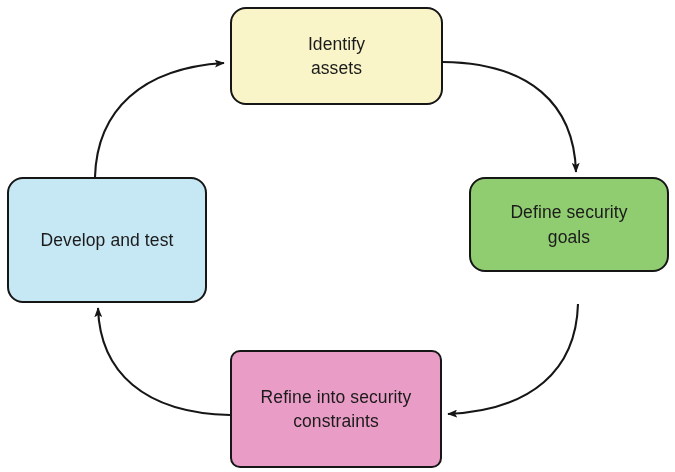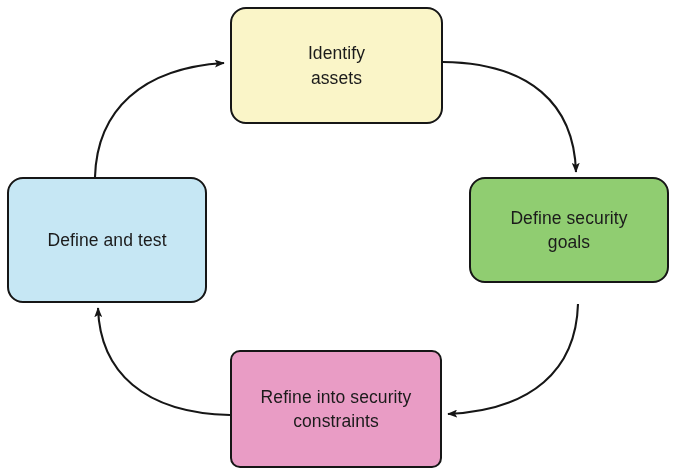--- a/index.html
+++ b/index.html
@@ -38,27 +38,27 @@
     line-height: 1.38;
     color: #1b1b1b;
     letter-spacing: 0.1px;
     padding: 0 10px;
     white-space: pre-line;
   }
   #node-identify-assets {
     left: 230px;
     top: 7px;
     width: 213px;
-    height: 117px;
+    height: 98px;
   }
   #node-define-goals {
     left: 469px;
     top: 177px;
     width: 200px;
-    height: 106px;
+    height: 95px;
   }
   #node-refine-constraints {
     left: 230px;
     top: 350px;
     width: 212px;
     height: 118px;
   }
   #node-develop-test {
     left: 7px;
     top: 177px;
@@ -96,16 +96,16 @@
     <span class="node-label">Define security
 goals</span>
   </div>
 
   <div class="node" id="node-refine-constraints" style="background: rgb(233, 156, 197); border-radius: 10px;">
     <span class="node-label">Refine into security
 constraints</span>
   </div>
 
   <div class="node" id="node-develop-test" style="background: rgb(198, 231, 244);">
-    <span class="node-label">Define and test</span>
+    <span class="node-label">Develop and test</span>
   </div>
 
 </div>
 
 </body></html>

